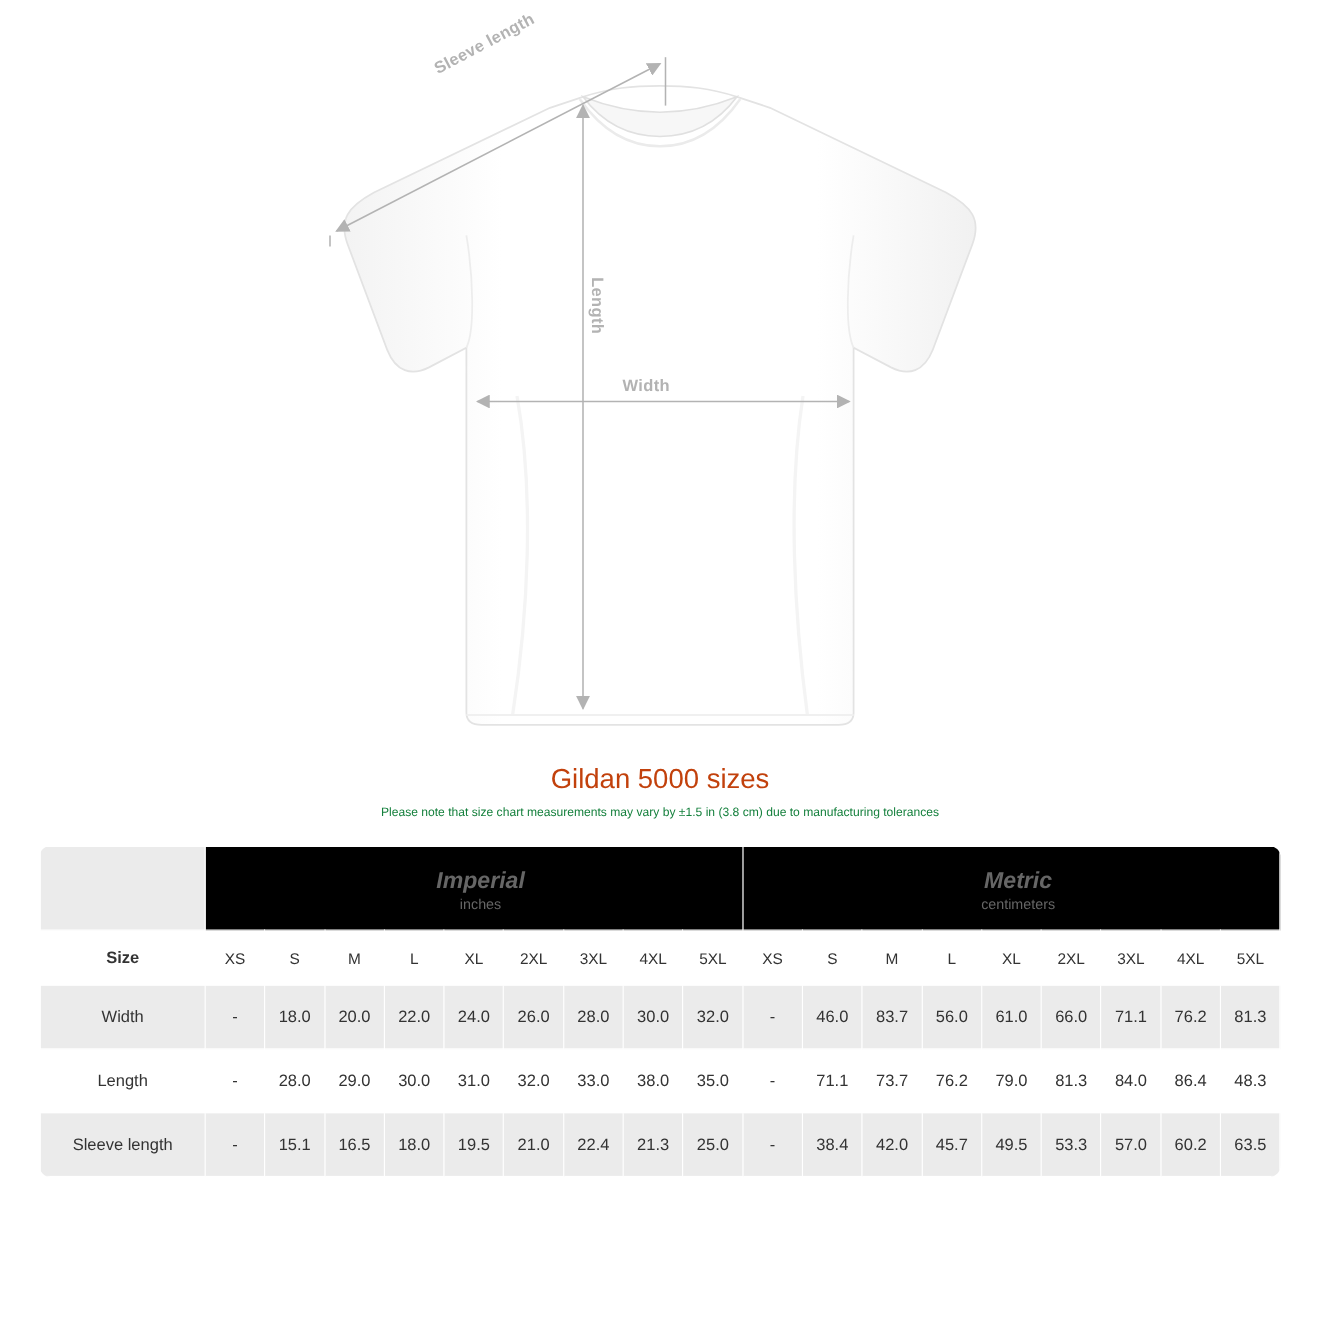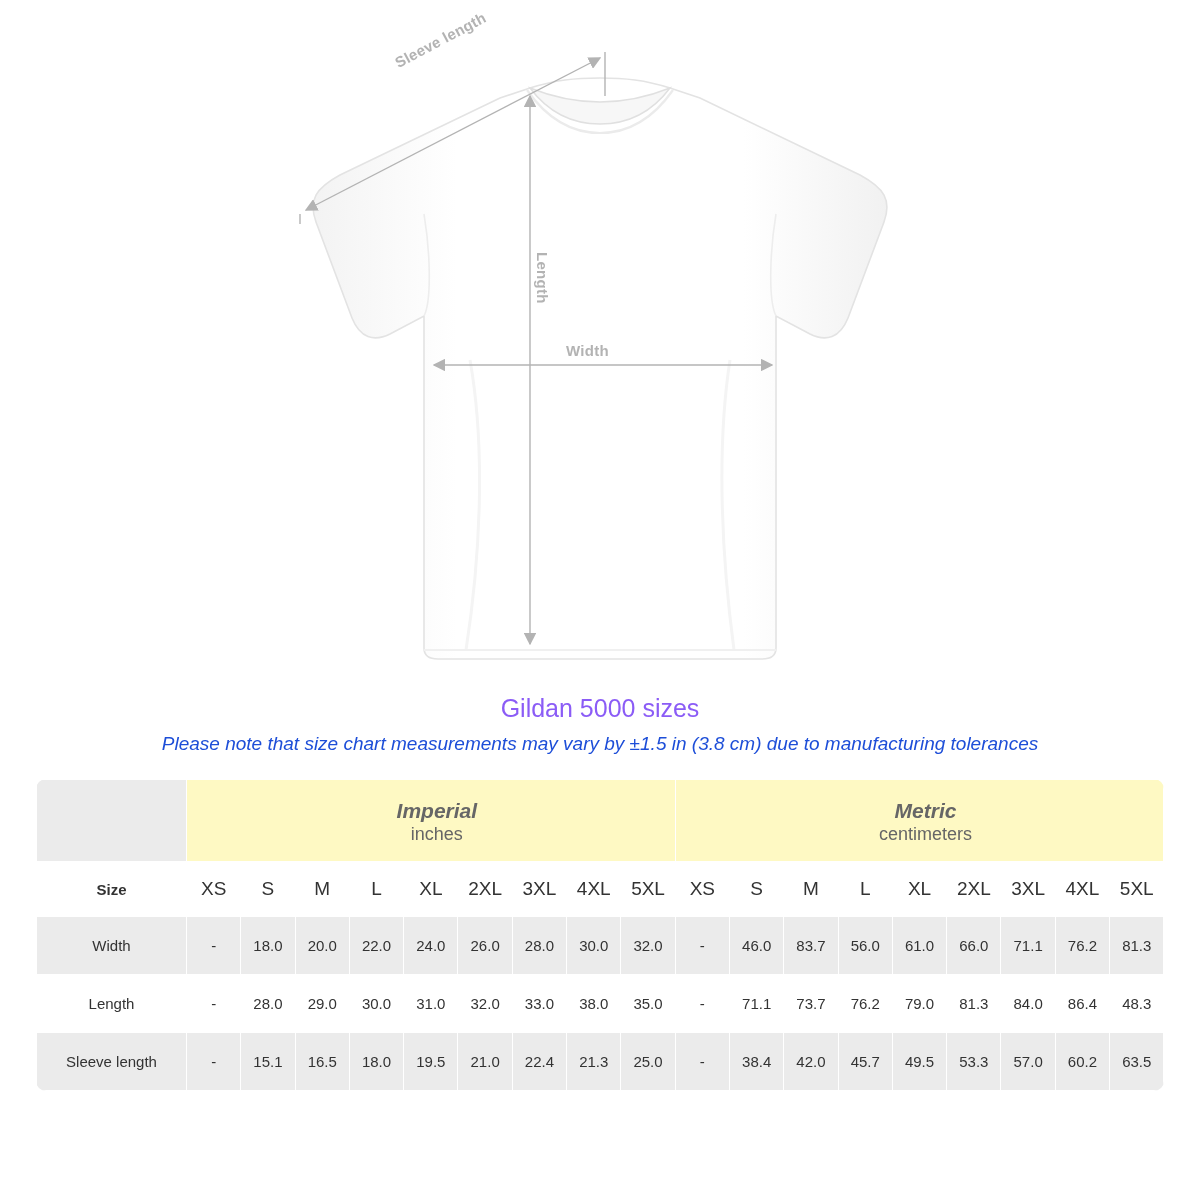--- a/index.html
+++ b/index.html
@@ -58,28 +58,27 @@
   }
 
   
   .title-block {
     text-align: center;
     margin-top: 4px;
   }
   .chart-title {
     font-size: 25px;
     font-weight: normal;
-    color: #8b5cf6;
+    color: #c2410c;
     margin: 0 0 10px 0;
     font-family: "Liberation Sans", sans-serif;
   }
   .chart-note {
-    font-size: 19px;
-    font-style: italic;
-    color: #1d4ed8;
+    font-size: 11px;
+    color: #15803d;
     margin: 0;
   }
 
   
   .table-wrap {
     margin: 24px 36px 0 36px;
     border-radius: 10px;
     overflow: hidden;
   }
   table.size-table {
@@ -88,45 +87,45 @@
     table-layout: fixed;
     font-family: "Liberation Sans", sans-serif;
   }
   table.size-table td, table.size-table th {
     border: 1px solid #ffffff;
     text-align: center;
     font-weight: normal;
   }
   
   .unit-cell {
-    background: #fef9c3;
+    background: #000000;
     padding: 18px 0 16px 12px;
   }
   .unit-name {
     font-size: 21px;
     font-weight: bold;
     font-style: italic;
     color: #666666;
     display: block;
     line-height: 1.25;
   }
   .unit-sub {
-    font-size: 18px;
+    font-size: 13px;
     color: #666666;
     display: block;
     font-style: normal;
   }
   .corner-cell {
     background: #ebebeb;
   }
   
   .hdr-row td {
     background: #ffffff;
     padding: 16px 0;
-    font-size: 19px;
+    font-size: 14px;
     color: #333333;
   }
   .hdr-row td.row-label {
     font-weight: bold;
     font-size: 15px;
     margin-top: 44px;
   }
   .hdr-row td.size-hdr {
     font-weight: normal;
   }

